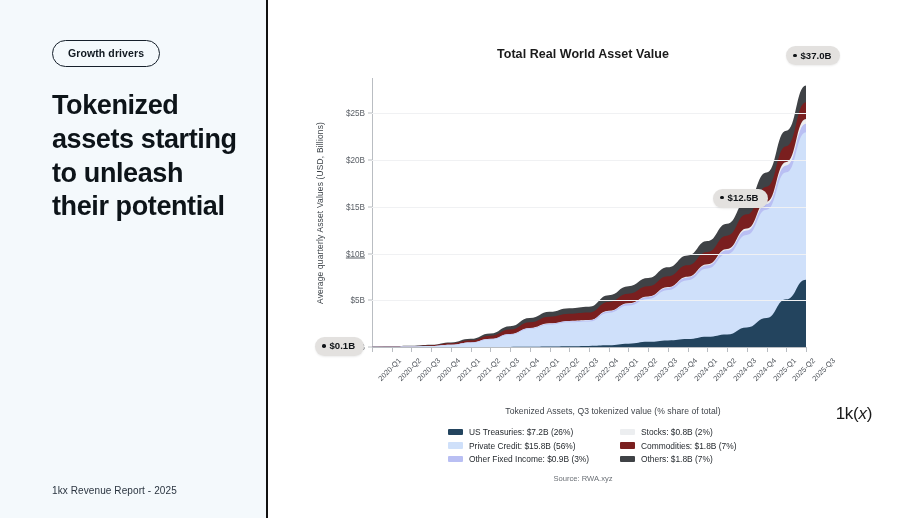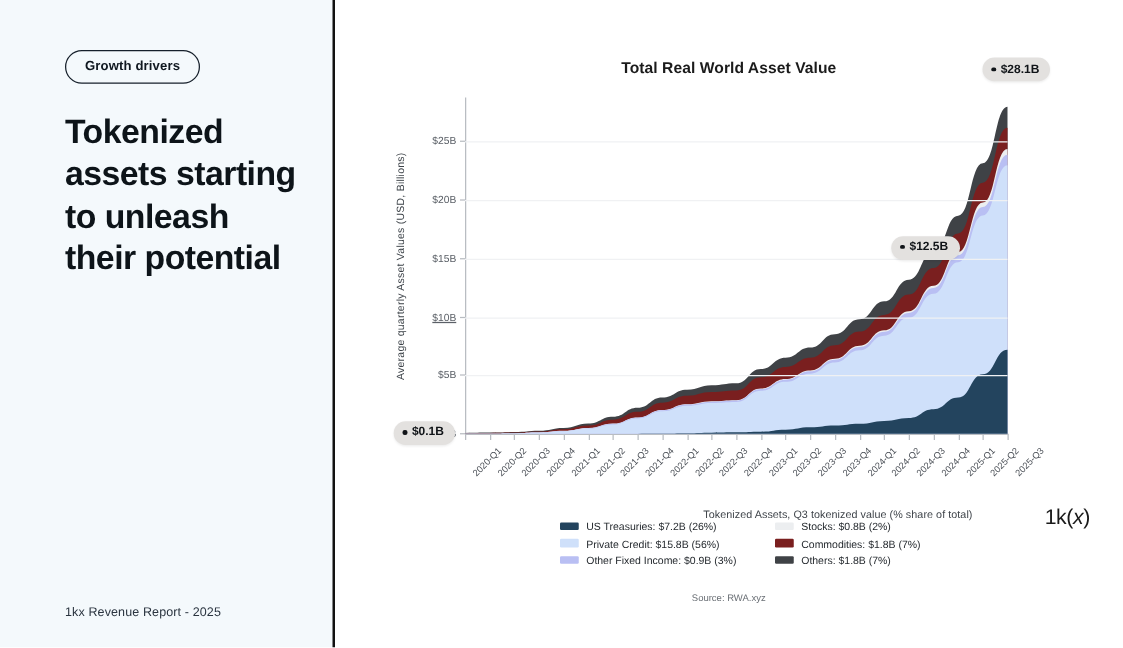--- a/index.html
+++ b/index.html
@@ -184,22 +184,22 @@
   
   .legend {
     position: absolute;
     left: 180px;
     top: 406px;
     width: 330px;
   }
   .legend-title {
     font-size: 8.6px;
     color: #3f444a;
-    text-align: right;
-    margin-bottom: 0;
+    text-align: center;
+    margin-bottom: 11px;
     letter-spacing: 0.05px;
   }
   .legend-grid {
     display: grid;
     grid-template-columns: 1fr 1fr;
     column-gap: 14px;
     row-gap: 3.5px;
   }
   .legend-item {
     display: flex;
@@ -337,21 +337,21 @@
     <div class="callout" id="callout-0" style="left: 47px; top: 336.846px;">
       <span class="dot"></span>
       <span>$0.1B</span>
     </div>
     <div class="callout" id="callout-1" style="left: 445.091px; top: 188.708px;">
       <span class="dot"></span>
       <span>$12.5B</span>
     </div>
     <div class="callout" id="callout-2" style="left: 518px; top: 46.4722px;">
       <span class="dot"></span>
-      <span>$28.1B</span>
+      <span>$37.0B</span>
     </div>
 
     <div class="legend">
       <div class="legend-title">Tokenized Assets, Q3 tokenized value (% share of total)</div>
       <div class="legend-grid" id="legendgrid">
           <div class="legend-item">
             <span class="swatch" style="background: rgb(35, 68, 94);"></span>
             <span>US Treasuries: $7.2B (26%)</span>
           </div>
           <div class="legend-item">

